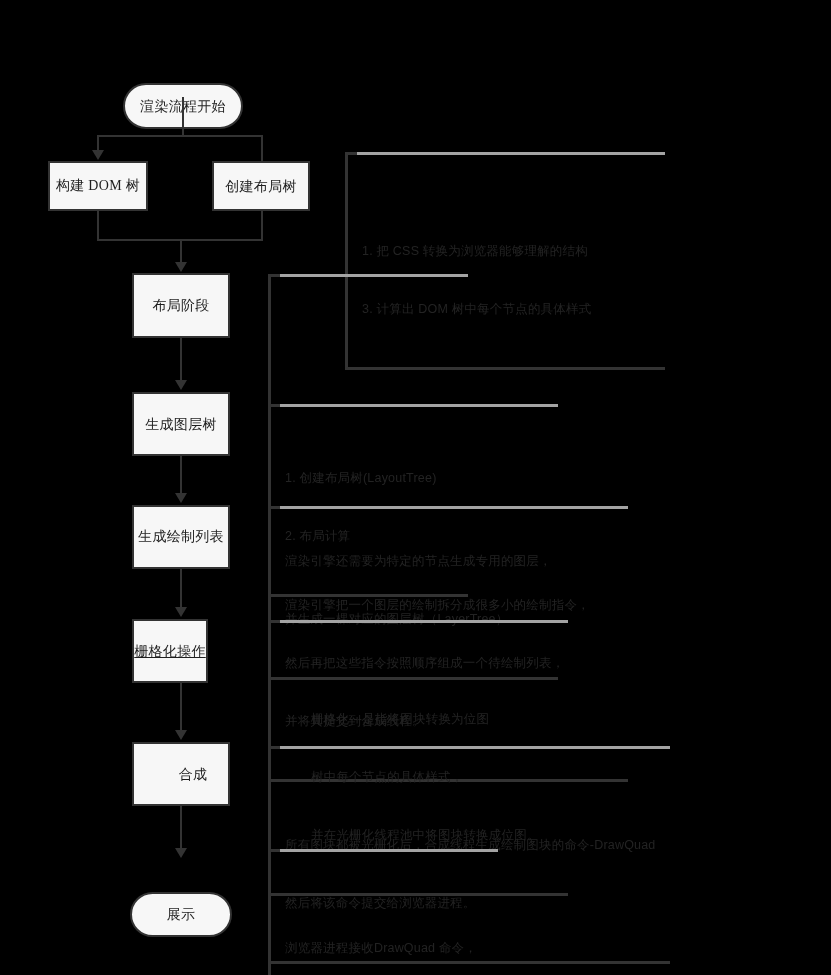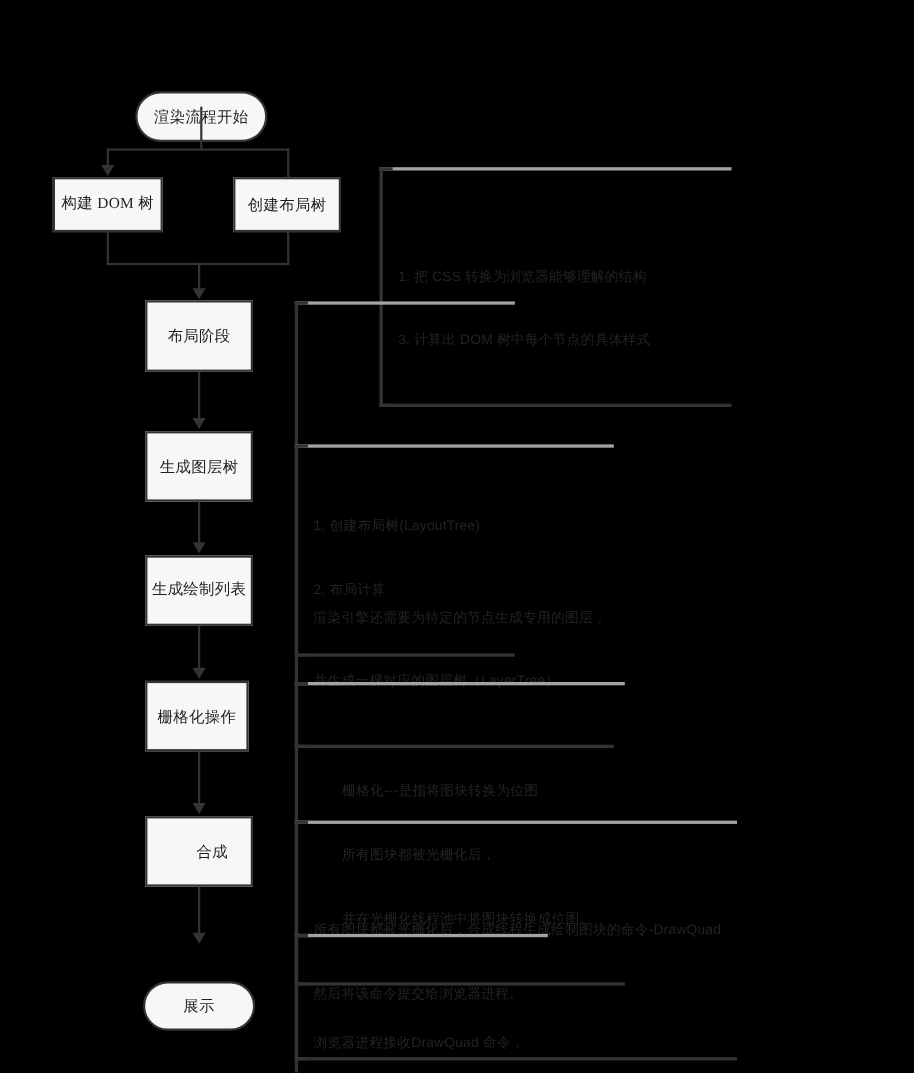--- a/index.html
+++ b/index.html
@@ -109,21 +109,21 @@
   </div>
 
   <div class="node" style="left:132px; top:392px; width:98px; height:64px;">
     <span>生成图层树</span>
   </div>
 
   <div class="node" style="left:132px; top:505px; width:98px; height:64px;font-family:Liberation Mono, monospace;">
     <span>生成绘制列表</span>
   </div>
 
-  <div class="node" style="left:132px; top:619px; width:94px; height:64px;">
+  <div class="node" style="left:132px; top:619px; width:76px; height:64px;text-decoration:underline;">
     <span>栅格化操作</span>
   </div>
 
   <div class="node" style="left:132px; top:742px; width:98px; height:64px;padding-left:24px;">
     <span>合成</span>
   </div>
 
   <div class="node stadium" style="left:130px; top:860px; width:102px; height:45px;">
     <span>展示</span>
   </div>
@@ -173,26 +173,33 @@
   </div>
 
   <div class="note" style="left:268px; top:383px; width:290px;margin-top:21px;">
     <span class="bracket-cap-top"></span>
     <span class="bracket-cap-bottom"></span>
     <span class="note-line" style="visibility:hidden">&nbsp;</span>
     <span class="note-line">渲染引擎还需要为特定的节点生成专用的图层，</span>
     <span class="note-line">并生成一棵对应的图层树（LayerTree）</span>
   </div>
 
+  <div class="note" style="left:268px; top:506px; width:360px;">
+    <span class="bracket-cap-top"></span>
+    <span class="bracket-cap-bottom"></span>
+    <span class="note-line">渲染引擎把一个图层的绘制拆分成很多小的绘制指令，</span>
+    <span class="note-line">然后再把这些指令按照顺序组成一个待绘制列表，</span>
+    <span class="note-line">并将其提交到合成线程。</span>
+  </div>
 
   <div class="note" style="left:268px; top:620px; width:300px;padding-left:40px;">
     <span class="bracket-cap-top"></span>
     <span class="bracket-cap-bottom"></span>
     <span class="note-line">栅格化---是指将图块转换为位图</span>
-    <span class="note-line">所有图块都被光栅化后，</span>
+    <span class="note-line">树中每个节点的具体样式，</span>
     <span class="note-line">并在光栅化线程池中将图块转换成位图。</span>
   </div>
 
   <div class="note" style="left:268px; top:746px; width:402px;">
     <span class="bracket-cap-top"></span>
     <span class="bracket-cap-bottom"></span>
     <span class="note-line">所有图块都被光栅化后，合成线程生成绘制图块的命令-DrawQuad</span>
     <span class="note-line">然后将该命令提交给浏览器进程。</span>
   </div>
 

